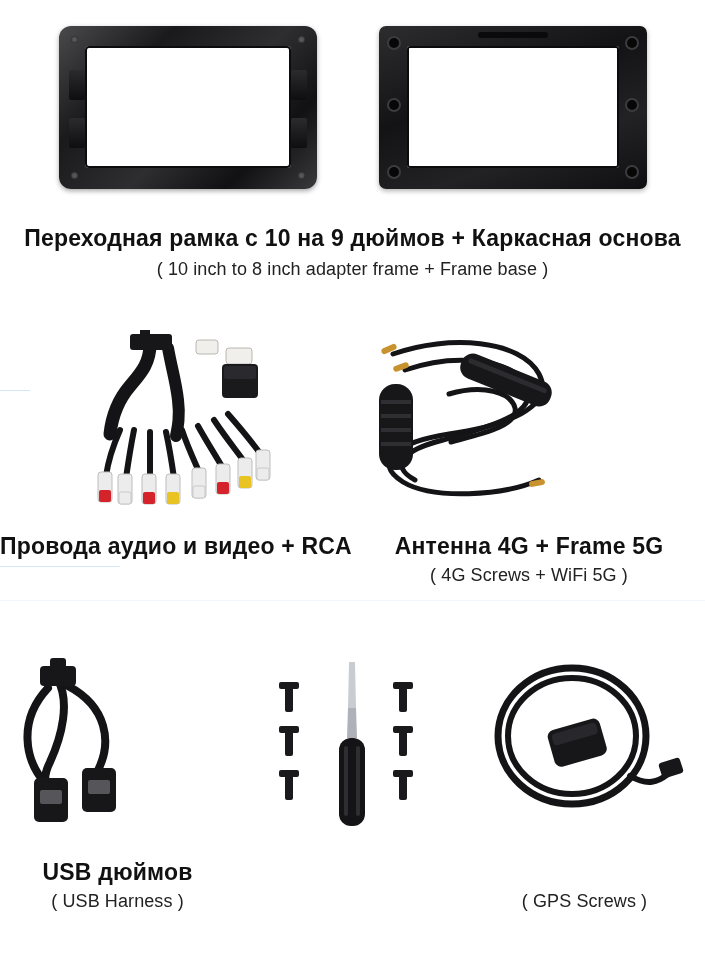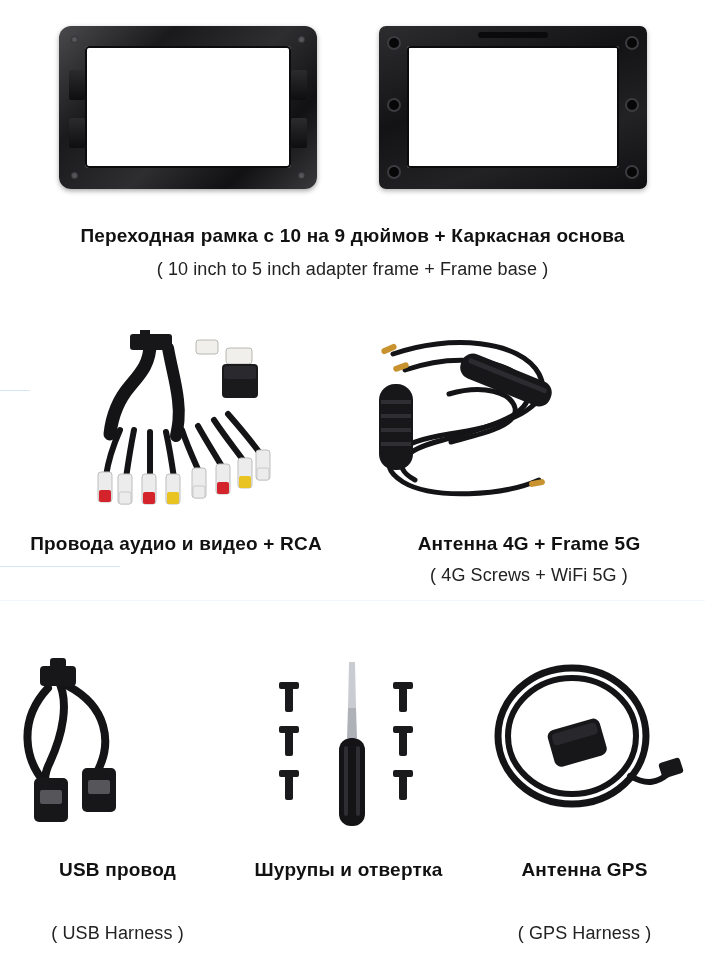--- a/index.html
+++ b/index.html
@@ -19,21 +19,21 @@
   .page {
     width: 705px;
     height: 970px;
     position: relative;
     background: #ffffff;
   }
 
   
   .cap-ru {
     font-weight: bold;
-    font-size: 19px;
+    font-size: 23px;
     letter-spacing: 0.2px;
     text-align: center;
     color: #111111;
     line-height: 1.25;
   }
   .cap-en {
     font-size: 18px;
     text-align: center;
     color: #222222;
     line-height: 1.3;
@@ -179,21 +179,21 @@
   .col3 {
     position: absolute;
     top: 0;
     height: 290px;
   }
   .col3.c1 { left: 10px;  width: 215px; }
   .col3.c2 { left: 231px; width: 235px; }
   .col3.c3 { left: 472px; width: 225px; }
   .col3 .art-box { height: 190px; }
   .col3 .cap-ru { position: absolute; top: 208px; left: 0; width: 100%; }
-  .col3 .cap-en { position: absolute; top: 240px; left: 0; width: 100%; margin-top: 32px; }
+  .col3 .cap-en { position: absolute; top: 240px; left: 0; width: 100%; }
 
   
   .guide {
     position: absolute;
     height: 1px;
     background: #cfe4f3;
     opacity: 0.85;
   }
   .guide.g1 { top: 390px; left: 0;   width: 30px; }
   .guide.g2 { top: 566px; left: 0;   width: 120px; }
@@ -230,21 +230,21 @@
         <div class="hole h2"></div>
         <div class="hole h3"></div>
         <div class="hole h4"></div>
         <div class="hole h5"></div>
         <div class="hole h6"></div>
       </div>
 
     </div>
 
     <div class="cap-ru">Переходная рамка с 10 на 9 дюймов + Каркасная основа</div>
-    <div class="cap-en">( 10 inch to 5 inch adapter frame + Frame base )</div>
+    <div class="cap-en">( 10 inch to 8 inch adapter frame + Frame base )</div>
   </div>
 
   <div class="section2">
 
     <div class="col2 left">
       <div class="art-box">
         <svg width="352" height="180" viewBox="0 0 352 180">
 
           <path d="M150 14 C150 34 140 44 130 56 C118 70 112 86 110 104" stroke="#141416" stroke-width="13" fill="none" stroke-linecap="round"></path>
           <path d="M168 18 C172 40 176 52 178 70 C180 86 178 96 176 106" stroke="#141416" stroke-width="12" fill="none" stroke-linecap="round"></path>
@@ -341,21 +341,21 @@
           <rect x="40" y="8" width="16" height="10" rx="3" fill="#17171a"></rect>
 
           <g>
             <rect x="24" y="128" width="34" height="44" rx="5" fill="#17171a"></rect>
             <rect x="30" y="140" width="22" height="14" rx="2" fill="#55555a"></rect>
             <rect x="72" y="118" width="34" height="44" rx="5" fill="#17171a"></rect>
             <rect x="78" y="130" width="22" height="14" rx="2" fill="#55555a"></rect>
           </g>
         </svg>
       </div>
-      <div class="cap-ru">USB провод</div>
+      <div class="cap-ru">USB дюймов</div>
       <div class="cap-en">( USB Harness )</div>
     </div>
 
     <div class="col3 c2">
       <div class="art-box">
         <svg width="235" height="190" viewBox="0 0 235 190">
 
           <g>
             <path d="M118 12 L124 12 L125 58 L117 58 Z" fill="#c9ccd1"></path>
             <path d="M117 58 L125 58 L126 88 L116 88 Z" fill="#aeb2b8"></path>
@@ -376,37 +376,35 @@
           <g fill="#1a1a1d">
             <rect x="168" y="36" width="8" height="26" rx="2"></rect>
             <rect x="162" y="32" width="20" height="7" rx="2"></rect>
             <rect x="168" y="80" width="8" height="26" rx="2"></rect>
             <rect x="162" y="76" width="20" height="7" rx="2"></rect>
             <rect x="168" y="124" width="8" height="26" rx="2"></rect>
             <rect x="162" y="120" width="20" height="7" rx="2"></rect>
           </g>
         </svg>
       </div>
-      <div class="cap-ru">Шурупы и отвертка</div>
     </div>
 
     <div class="col3 c3">
       <div class="art-box">
         <svg width="225" height="190" viewBox="0 0 225 190">
 
           <ellipse cx="100" cy="86" rx="74" ry="68" fill="none" stroke="#141416" stroke-width="7"></ellipse>
           <ellipse cx="100" cy="86" rx="64" ry="58" fill="none" stroke="#141416" stroke-width="6"></ellipse>
 
           <path d="M158 126 C 176 136 186 132 196 124" fill="none" stroke="#141416" stroke-width="6" stroke-linecap="round"></path>
           <rect x="188" y="110" width="22" height="16" rx="3" fill="#17171a" transform="rotate(-18 199 118)"></rect>
 
           <g transform="rotate(-16 104 92)">
             <rect x="78" y="74" width="54" height="38" rx="7" fill="#17171a"></rect>
             <rect x="82" y="78" width="46" height="12" rx="4" fill="#27272c"></rect>
           </g>
         </svg>
       </div>
-      <div class="cap-ru">Антенна GPS</div>
-      <div class="cap-en">( GPS Harness )</div>
+      <div class="cap-en">( GPS Screws )</div>
     </div>
   </div>
 
 </div>
 
 </body></html>

